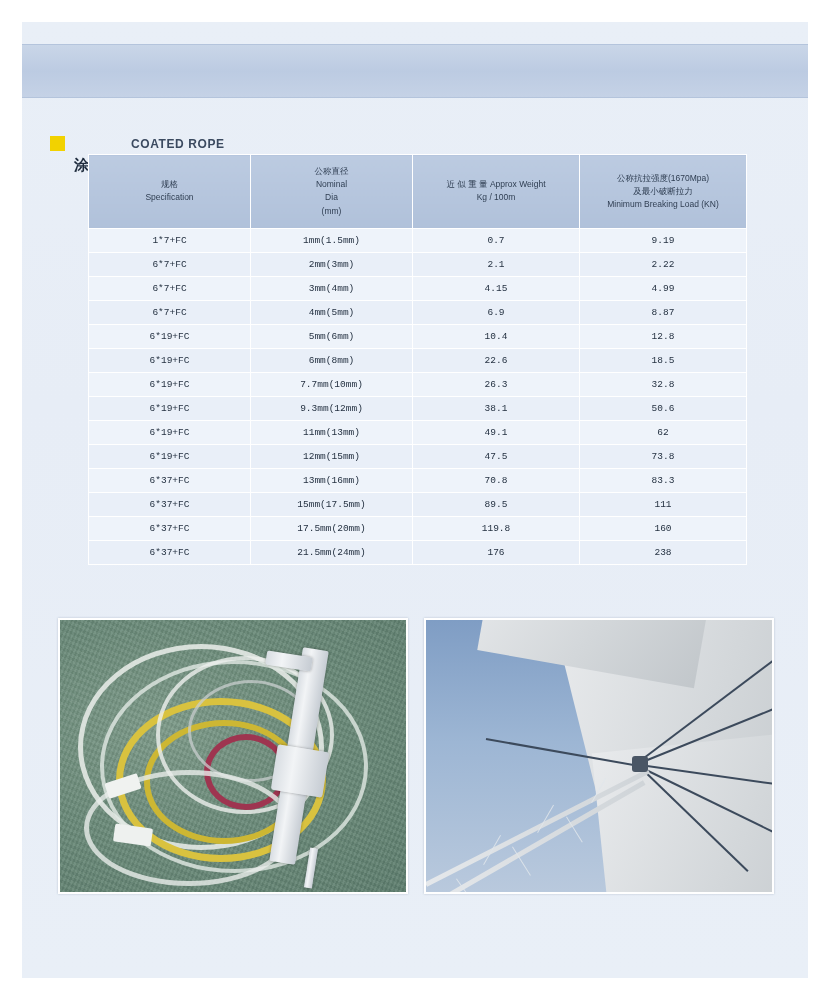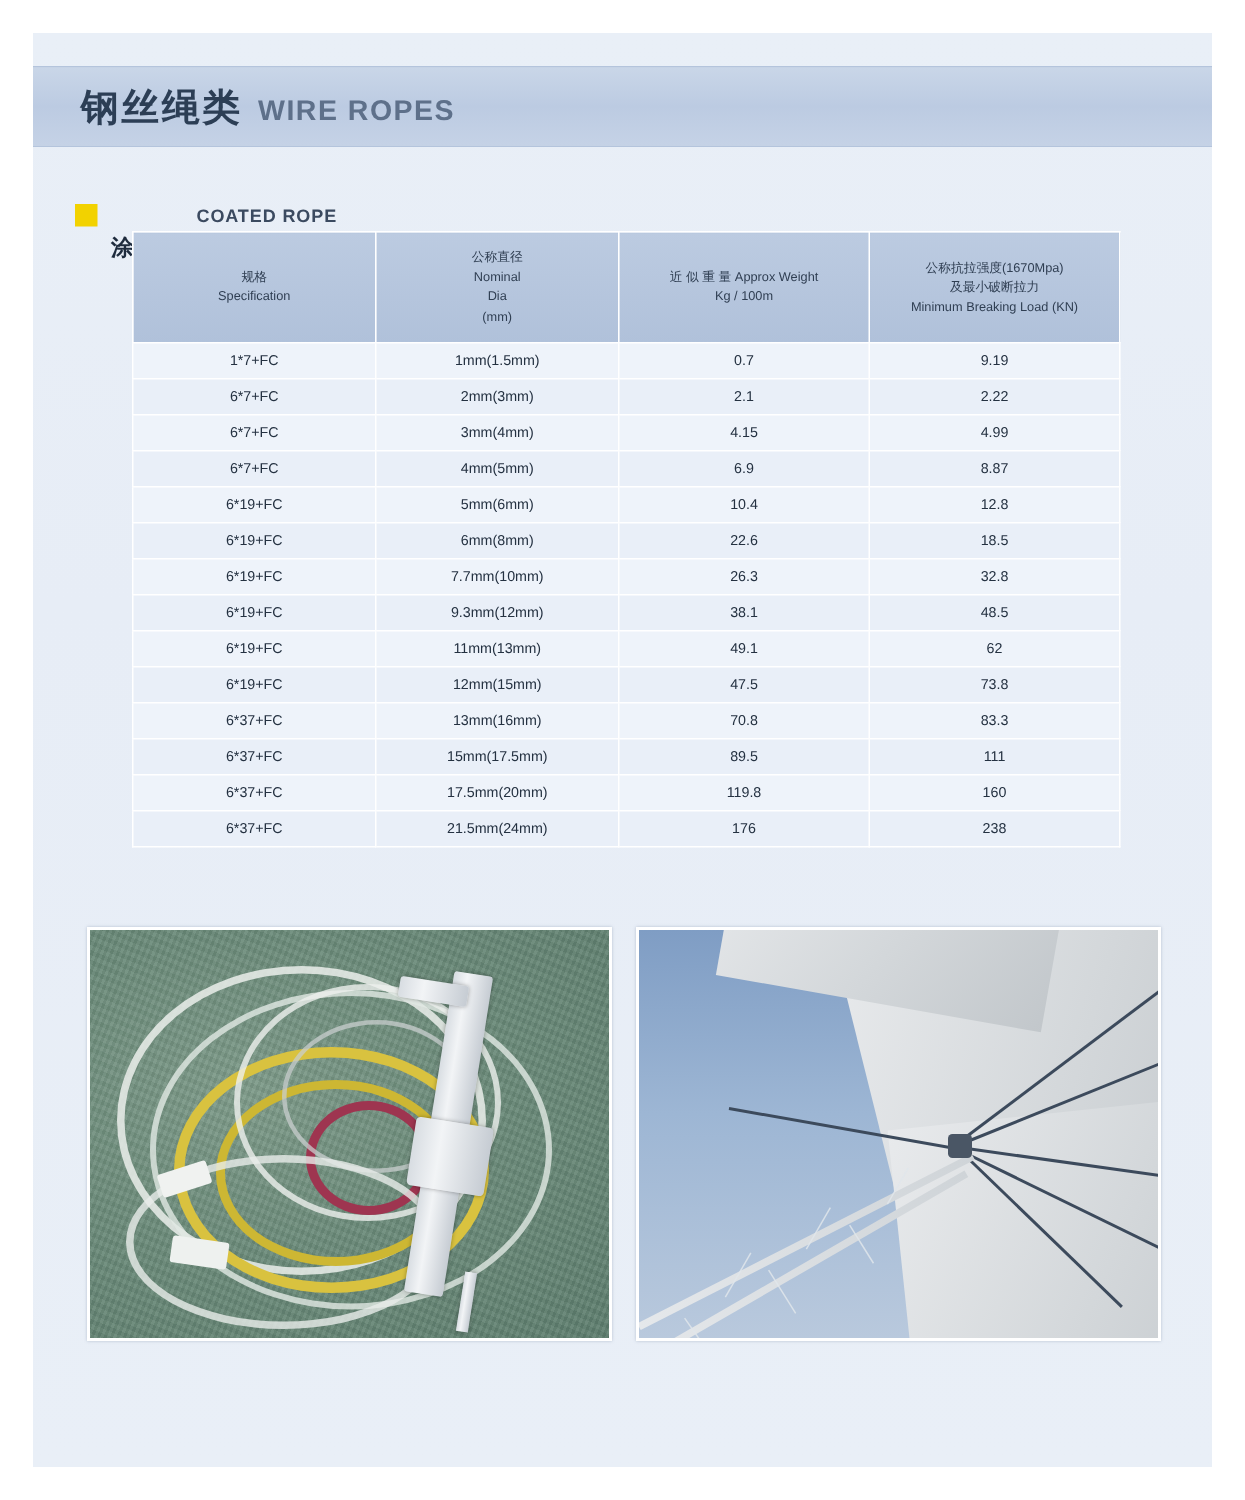--- a/index.html
+++ b/index.html
@@ -112,20 +112,21 @@
   }
   table.spec th .l1 { display: block; }
   table.spec td {
     border: 1px solid #ffffff;
     background: #eef3fa;
     color: #243141;
     font-size: 9.5px;
     text-align: center;
     padding: 5.5px 3px;
     height: 12px;
+    font-family: Liberation Mono, monospace;
   }
   table.spec tbody tr:nth-child(even) td {
     background: #e9eff8;
   }
   
   .photos {
     position: absolute;
     left: 36px;
     top: 596px;
     width: 716px;
@@ -187,24 +188,20 @@
   }
 </style>
 </head>
 <body>
 
 <div class="page">
   <div class="sheet">
 
     <div class="header-band"></div>
 
-    <div class="header-title">
-      <span class="header-cn">钢丝绳类</span>
-      <span class="header-en">WIRE ROPES</span>
-    </div>
 
     <div class="sub-header">
       <span class="sub-marker"></span>
       <span class="sub-cn">涂塑绳</span>
       <span class="sub-en">COATED ROPE</span>
     </div>
 
     <div class="table-wrap">
       <table class="spec">
         <colgroup>
@@ -276,21 +273,21 @@
           <tr>
             <td>6*19+FC</td>
             <td>7.7mm(10mm)</td>
             <td>26.3</td>
             <td>32.8</td>
           </tr>
           <tr>
             <td>6*19+FC</td>
             <td>9.3mm(12mm)</td>
             <td>38.1</td>
-            <td>48.5</td>
+            <td>50.6</td>
           </tr>
           <tr>
             <td>6*19+FC</td>
             <td>11mm(13mm)</td>
             <td>49.1</td>
             <td>62</td>
           </tr>
           <tr>
             <td>6*19+FC</td>
             <td>12mm(15mm)</td>

